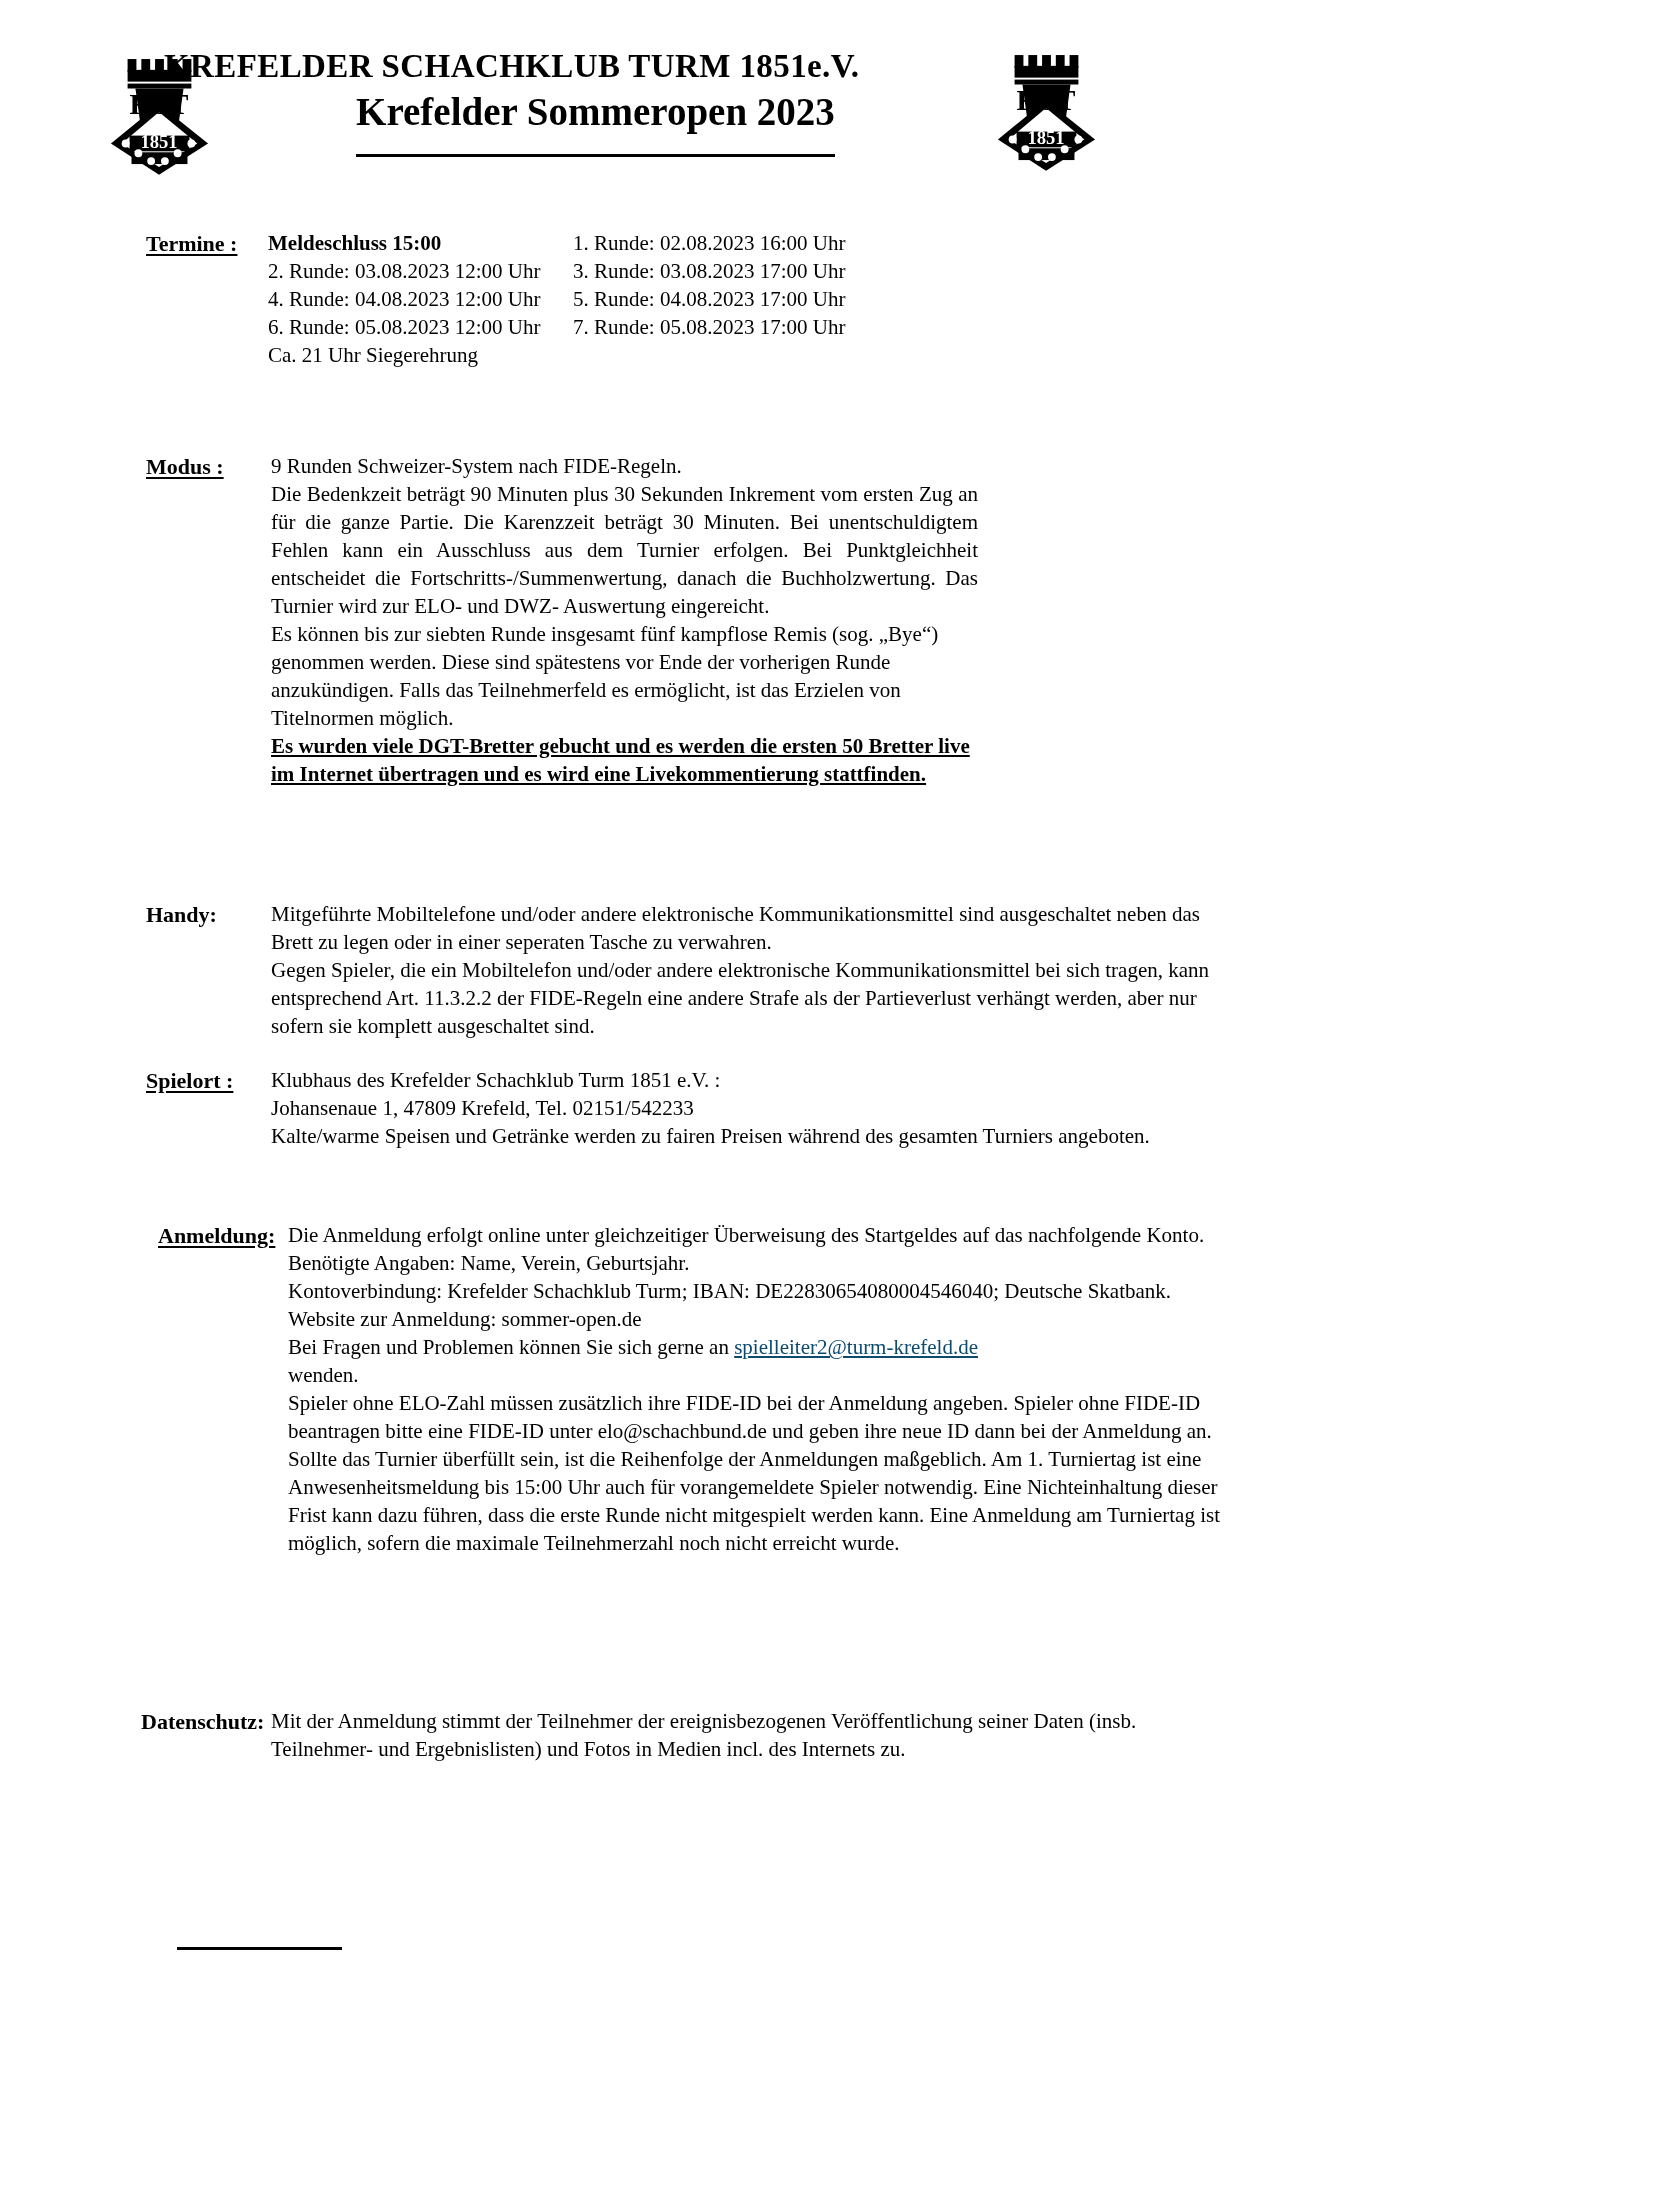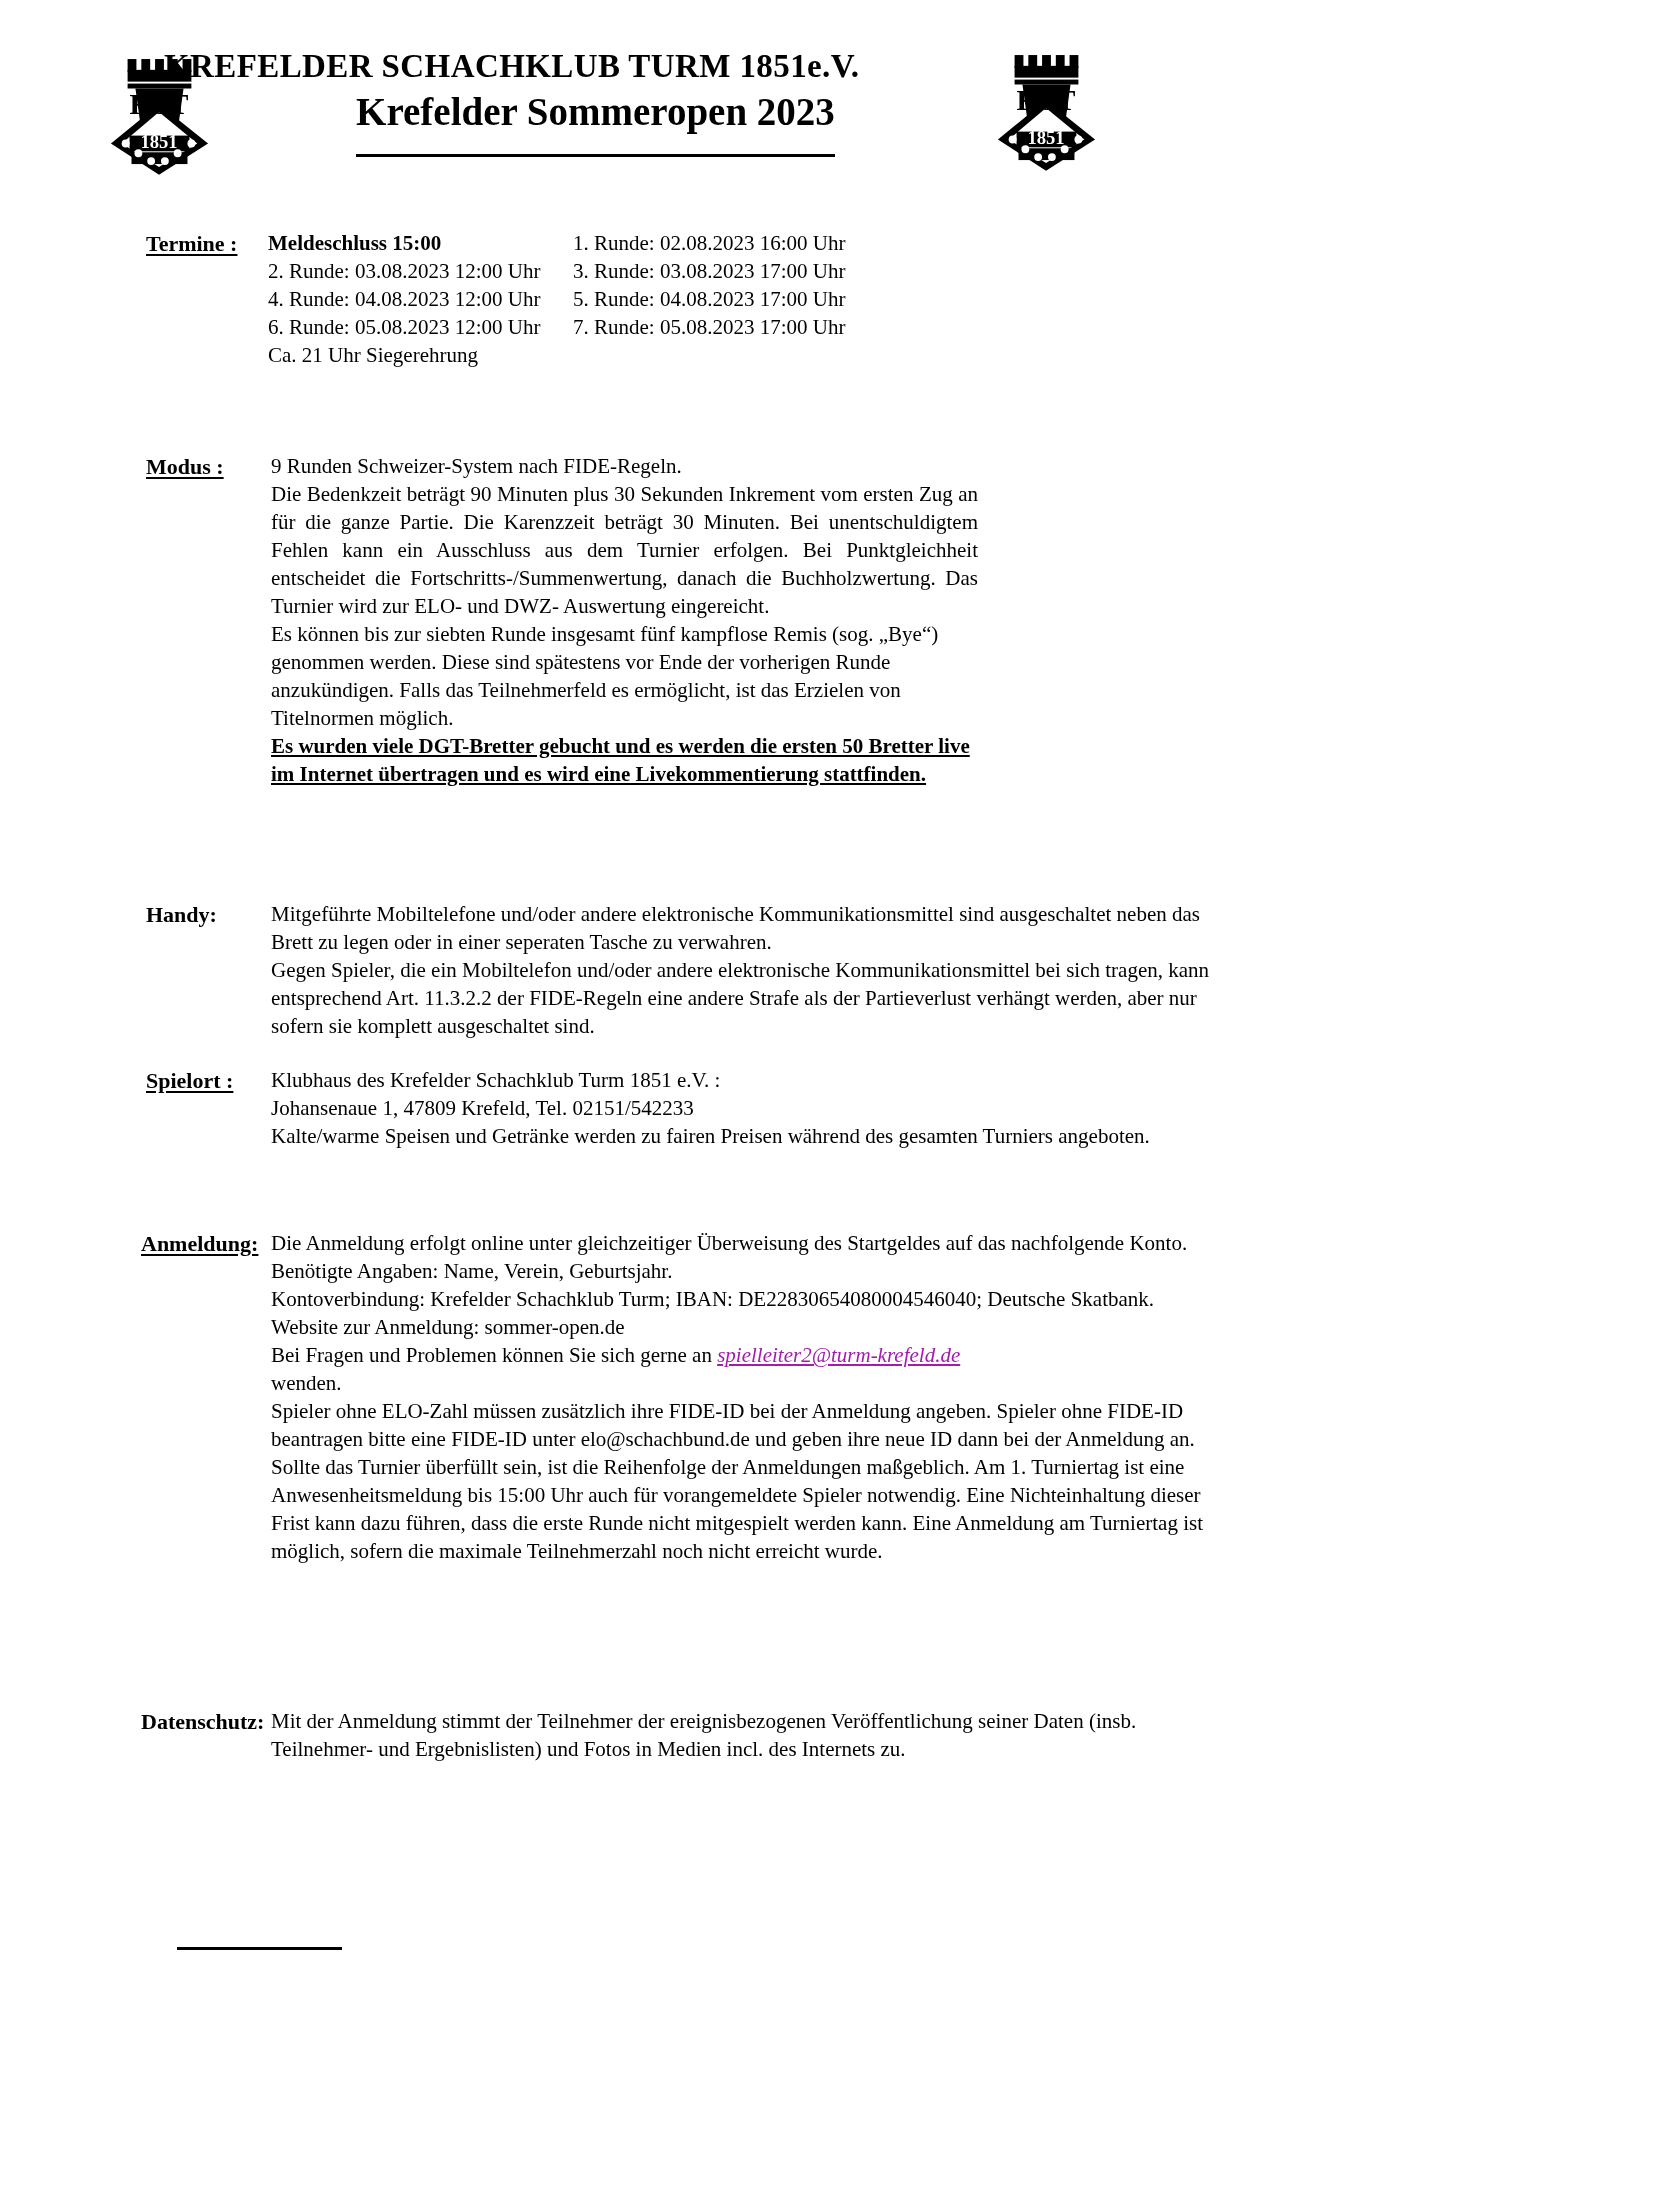--- a/index.html
+++ b/index.html
@@ -88,24 +88,23 @@
     line-height: 1.335;
   }
   .sec-body p { margin: 0; }
   .j { text-align: justify; text-justify: inter-word; }
   .bu {
     font-weight: bold;
     text-decoration: underline;
     text-underline-offset: 2px;
   }
   .mailto {
-    color: #a21caf;
+    color: #0c4a6e;
     text-decoration: underline;
     text-underline-offset: 2px;
-    font-style: italic;
   }
 
   
   #sec-termine { left: 146px; top: 229px; width: 1044px; }
   #sec-termine .sec-label { width: 122px; }
   #sec-termine .sched {
     margin-left: 0;
     font-size: 21px;
     line-height: 1.335;
   }
@@ -123,21 +122,21 @@
   #sec-handy { left: 146px; top: 900px; width: 1064px; }
   #sec-handy .sec-label { width: 125px; }
   #sec-handy .sec-body  { width: 985px; }
 
   
   #sec-spielort { left: 146px; top: 1066px; width: 1064px; }
   #sec-spielort .sec-label { width: 125px; }
   #sec-spielort .sec-body  { width: 985px; }
 
   
-  #sec-anmeldung { left: 141px; top: 1221px; width: 1084px; margin-top: 8px; }
+  #sec-anmeldung { left: 158px; top: 1221px; width: 1084px; }
   #sec-anmeldung .sec-label { width: 130px; }
   #sec-anmeldung .sec-body  { width: 995px; }
 
   
   #sec-datenschutz { left: 141px; top: 1707px; width: 1084px; }
   #sec-datenschutz .sec-label { width: 130px; }
   #sec-datenschutz .sec-body  { width: 936px; }
 
   .footer-rule {
     position: absolute;

